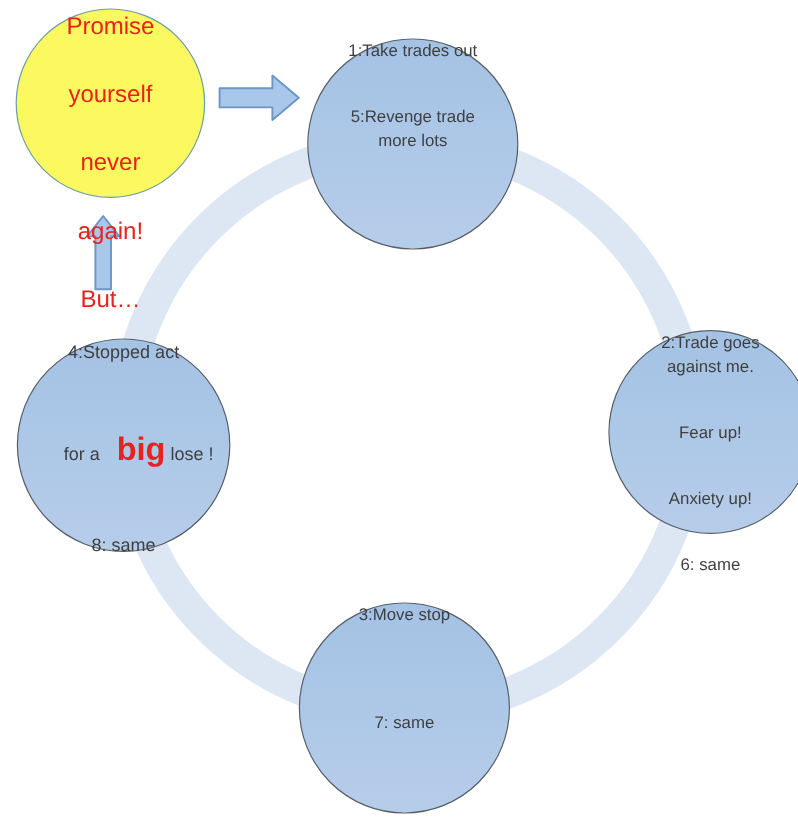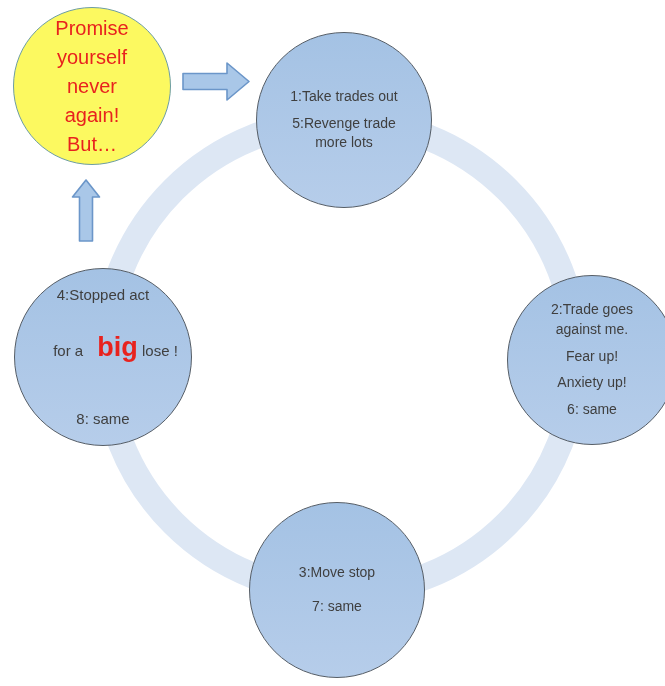--- a/index.html
+++ b/index.html
@@ -20,24 +20,25 @@
     left: 0; top: 0;
     width: 665px; height: 686px;
     z-index: 0;
   }
   .node {
     position: absolute;
     border-radius: 50%;
     display: flex;
     flex-direction: column;
     align-items: center;
-    justify-content: center;
+    justify-content: flex-start;
     text-align: center;
     z-index: 2;
     box-sizing: border-box;
+    gap: 28px;
   }
   .node.blue {
     background: linear-gradient(180deg, #a4c2e4 0%, #b6cdea 100%);
     border: 1.5px solid #555d66;
     color: #3f3f3f;
   }
   .node.yellow {
     background: #fcf960;
     border: 1.5px solid #6d9da3;
     color: #e8221e;
@@ -65,21 +66,21 @@
     margin-left: 10px;
   }
   .red-bold {
     color: #e8221e;
     font-weight: bold;
   }
   
   .node-promise { left: 13px;  top: 7px;   width: 158px; height: 158px; }
   .node-top     { left: 256px; top: 32px;  width: 176px; height: 176px; }
   .node-right   { left: 507px; top: 275px; width: 170px; height: 170px; }
-  .node-left    { left: 14px;  top: 268px; width: 178px; height: 178px; }
+  .node-left    { left: 14px;  top: 282px; width: 178px; height: 178px; }
   .node-bottom  { left: 249px; top: 502px; width: 176px; height: 176px; }
   .node-center  { left: 268px; top: 283px; width: 146px; height: 146px; }
 </style>
 </head>
 <body>
 
 <div class="canvas">
 
   <svg class="layer-svg" viewBox="0 0 665 686" xmlns="http://www.w3.org/2000/svg">
 
@@ -116,21 +117,21 @@
     <div class="para">Fear up!</div>
     <div class="para">Anxiety up!</div>
     <div class="para">6: same</div>
   </div>
 
   <div class="node blue node-left mid">
     <div class="para">4:Stopped act</div>
     <div class="para keep-space">
       <span>for a </span><span class="big-red">big</span><span> lose !</span>
     </div>
-    <div class="para" style="margin-top:26px;">8: same</div>
+    <div class="para" style="margin-top:6px;">8: same</div>
   </div>
 
   <div class="node blue node-bottom small">
     <div class="para">3:Move stop</div>
     <div class="para">
     </div>
     <div class="para">7: same</div>
   </div>
 
 

